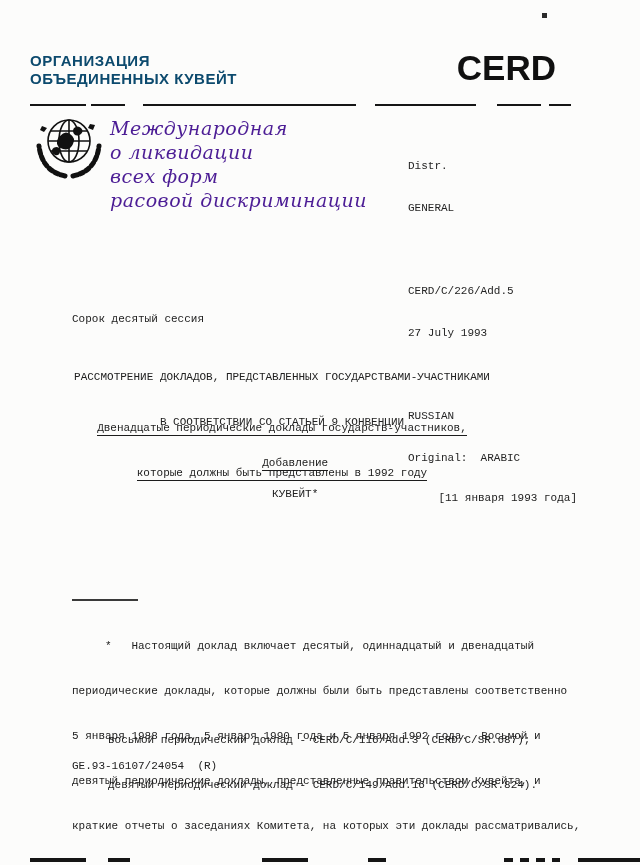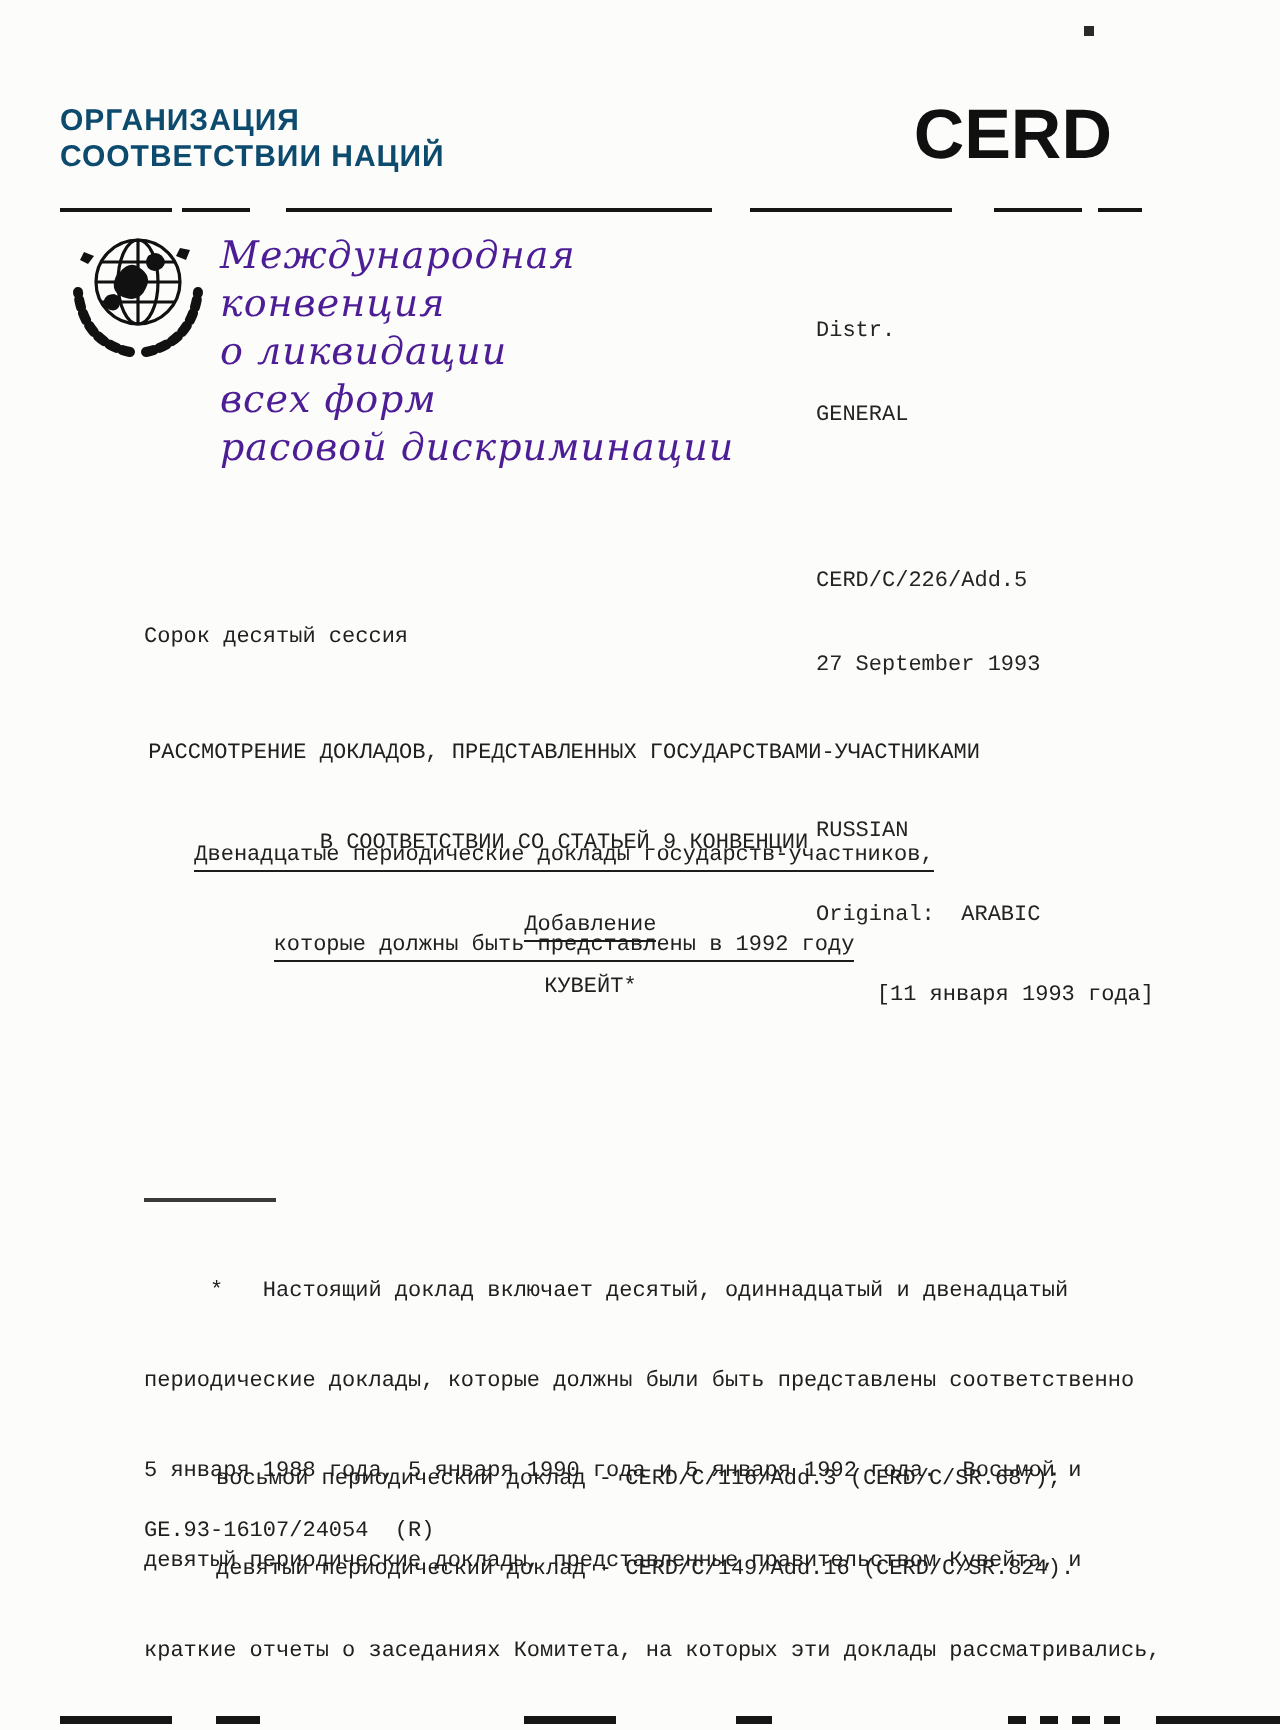--- a/index.html
+++ b/index.html
@@ -61,21 +61,21 @@
 </style>
 </head>
 <body>
 
 <div class="page">
 
   <div class="dot-tr"></div>
 
   <div class="org">
     <div>ОРГАНИЗАЦИЯ</div>
-    <div>СООТВЕТСТВИИ НАЦИЙ</div>
+    <div>ОБЪЕДИНЕННЫХ КУВЕЙТ</div>
   </div>
   <div class="cerd">CERD</div>
 
   <div>
     <div class="rule-seg" style="left:30px;width:56px;"></div>
     <div class="rule-seg" style="left:91px;width:34px;"></div>
     <div class="rule-seg" style="left:143px;width:213px;"></div>
     <div class="rule-seg" style="left:375px;width:101px;"></div>
     <div class="rule-seg" style="left:497px;width:44px;"></div>
     <div class="rule-seg" style="left:549px;width:22px;"></div>
@@ -100,32 +100,31 @@
       </g>
       <g stroke="#111" fill="none" stroke-width="5" stroke-dasharray="4 3" stroke-linecap="round">
         <path d="M35 62 Q12 57 9 32"></path>
         <path d="M43 62 Q66 57 69 32"></path>
       </g>
     </svg>
   </div>
 
   <div class="conv-title">
     <div>Международная</div>
-    <div>конвенция</div>
     <div>о ликвидации</div>
     <div>всех форм</div>
     <div>расовой дискриминации</div>
   </div>
 
   <div class="distr">
     <div>Distr.</div>
     <div>GENERAL</div>
     <div class="gap"></div>
     <div>CERD/C/226/Add.5</div>
-    <div>27 September 1993</div>
+    <div>27 July 1993</div>
     <div class="gap"></div>
     <div>RUSSIAN</div>
     <div>Original:  ARABIC</div>
   </div>
 
   <div class="committee mono">
     <div>Сорок десятый сессия</div>
   </div>
 
   <div class="center-block consideration mono">

